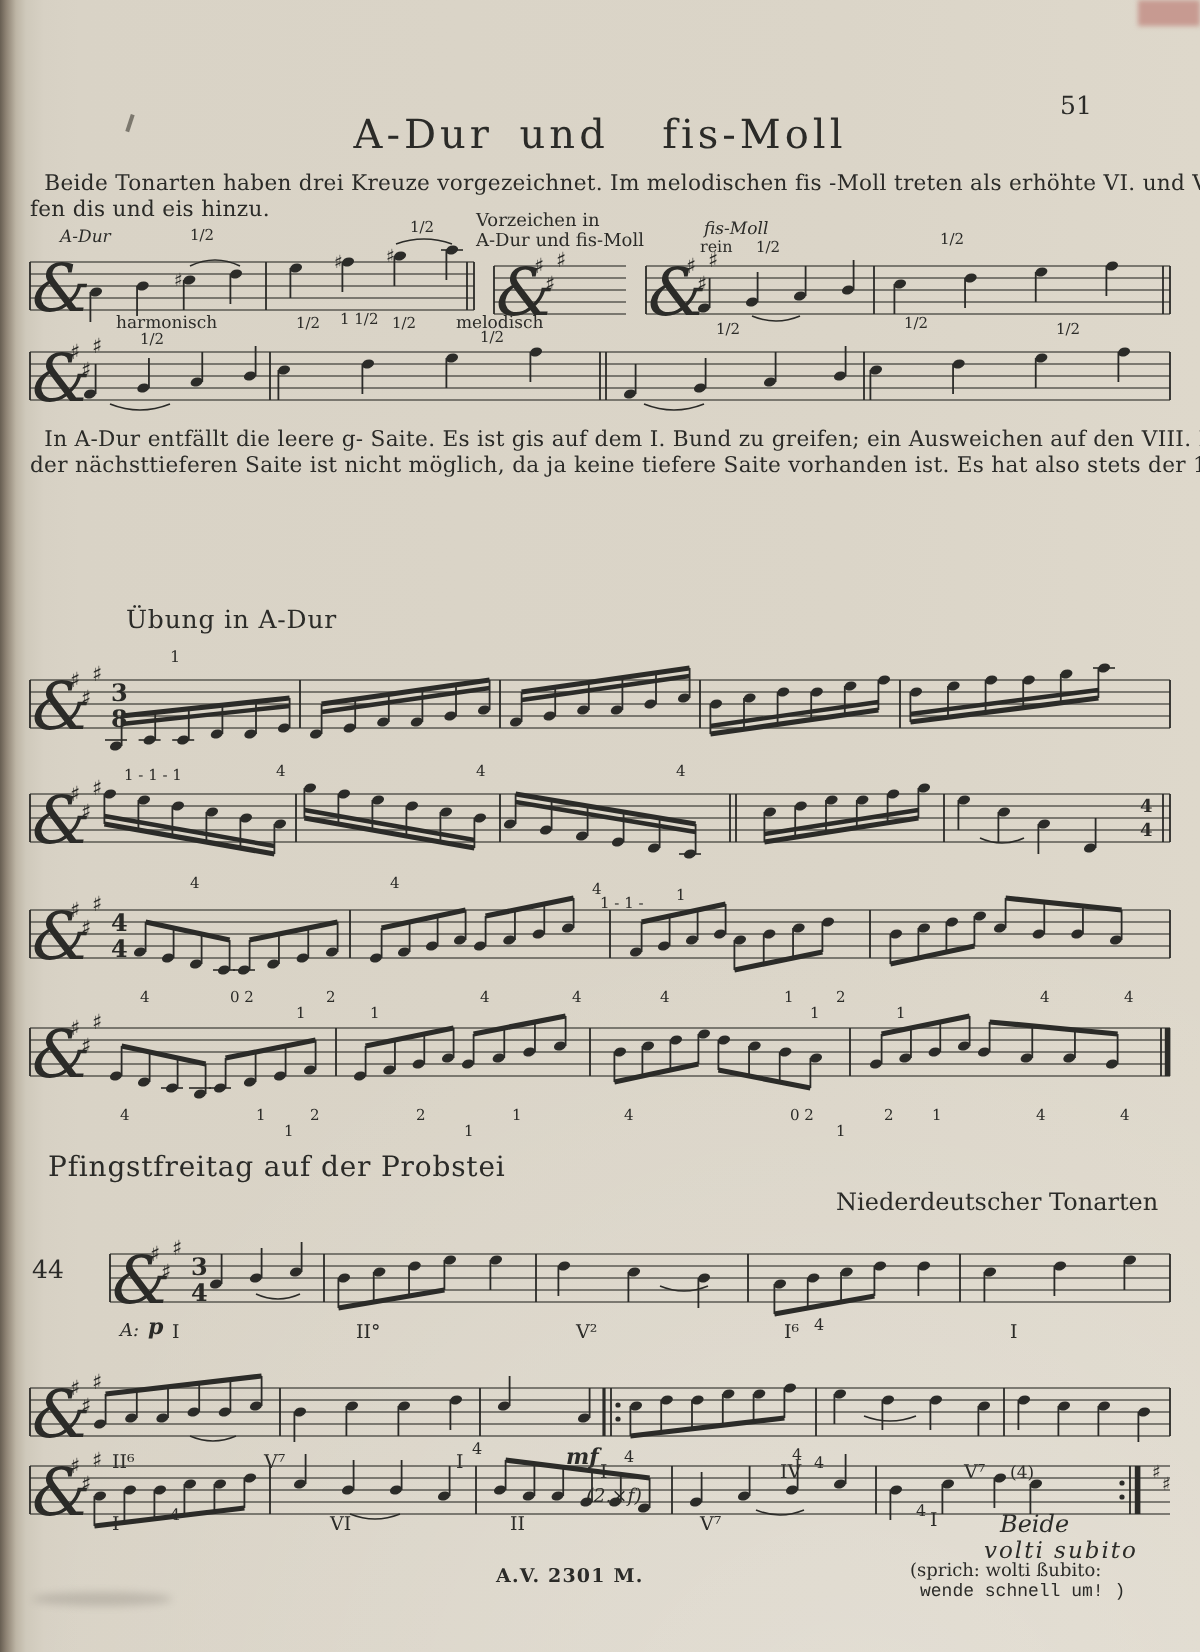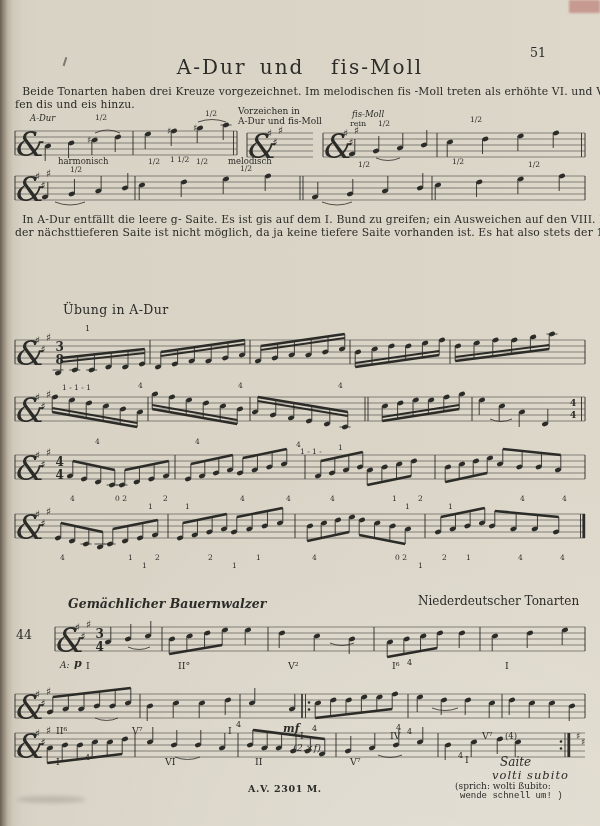--- a/index.html
+++ b/index.html
@@ -802,23 +802,23 @@
   <div class="t txt-layer" style="left:15px;top:99px;font-size:10.8px;letter-spacing:.15px;">fen dis und eis hinzu.</div>
 
   <div class="t txt-layer" style="left:238px;top:106px;font-size:9px;">Vorzeichen in</div>
   <div class="t txt-layer" style="left:238px;top:115.5px;font-size:9px;">A-Dur und fis-Moll</div>
 
   <div class="t txt-layer" style="left:15px;top:214px;font-size:10.8px;letter-spacing:.15px;">  In A-Dur entfällt die leere g- Saite. Es ist gis auf dem I. Bund zu greifen; ein Ausweichen auf den VIII. Bund</div>
   <div class="t txt-layer" style="left:15px;top:227px;font-size:10.8px;letter-spacing:.15px;">der nächsttieferen Saite ist nicht möglich, da ja keine tiefere Saite vorhanden ist. Es hat also stets der 1. Finger</div>
 
   <div class="t txt-layer" style="left:16px;top:303px;font-size:12.5px;letter-spacing:.4px;margin-left:47px;">Übung in A-Dur</div>
 
-  <div class="t txt-layer ital" style="left:68px;top:597px;font-size:12.5px;font-weight:bold;">Gemächlicher Bauernwalzer</div>
+  <div class="t txt-layer" style="left:24px;top:576px;font-size:14px;letter-spacing:.4px;">Pfingstfreitag auf der Probstei</div>
   <div class="t txt-layer" style="left:418px;top:595px;font-size:12px;">Niederdeutscher Tonarten</div>
   <div class="t txt-layer" style="left:16px;top:628px;font-size:12.5px;">44</div>
 
-  <div class="t txt-layer ital" style="left:500px;top:756px;font-size:12px;">Saite</div>
+  <div class="t txt-layer ital" style="left:500px;top:756px;font-size:12px;">Beide</div>
   <div class="t txt-layer ital" style="left:492px;top:769px;font-size:11.5px;letter-spacing:1px;">volti subito</div>
   <div class="t txt-layer" style="left:455px;top:781px;font-size:9px;">(sprich: wolti ßubito:</div>
   <div class="t txt-layer" style="left:460px;top:791px;font-size:9px;font-family:Liberation Mono, monospace;">wende schnell um! )</div>
 
   <div class="t txt-layer" style="left:248px;top:784px;font-size:9.5px;letter-spacing:.6px;font-weight:bold;">A.V. 2301 M.</div>
 </div>
 
 </body></html>

